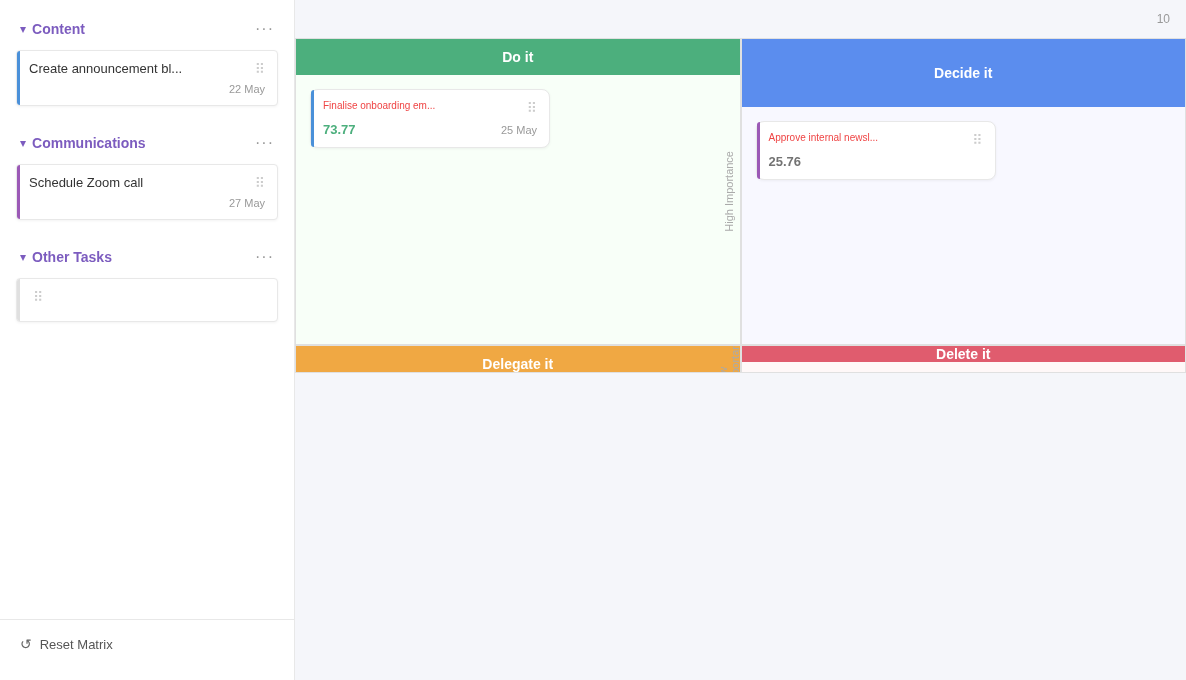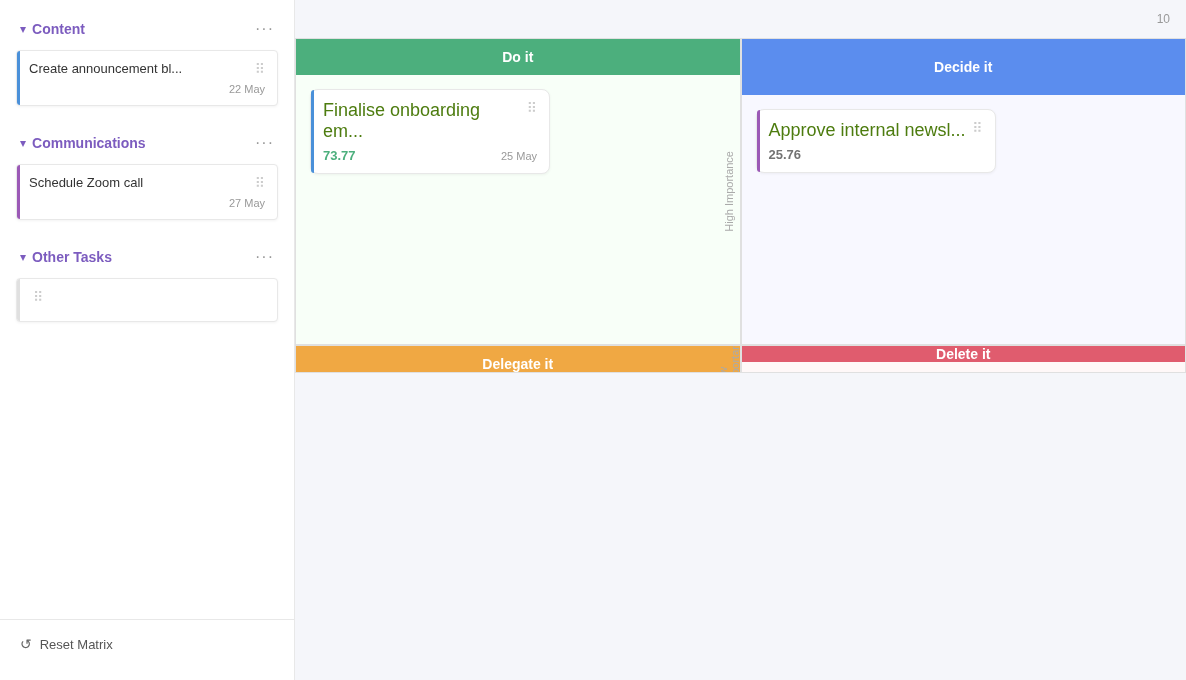--- a/index.html
+++ b/index.html
@@ -189,22 +189,22 @@
     }
 
     .matrix-task-top {
       display: flex;
       align-items: flex-start;
       justify-content: space-between;
       margin-bottom: 6px;
     }
 
     .matrix-task-title {
-      font-size: 18px;
-      color: #4d7c0f;
+      font-size: 10px;
+      color: #ef4444;
       font-weight: 400;
       flex: 1;
     }
 
     .matrix-task-bottom {
       display: flex;
       align-items: center;
       justify-content: space-between;
     }
 
@@ -308,21 +308,21 @@
           </div>
         </div>
       </div>
 
       <div style="position:absolute; right:0; top:0; bottom:0; width:22px; display:flex; align-items:center; justify-content:center;">
         <span style="writing-mode:vertical-rl; transform:rotate(180deg); font-size:11px; color:#aaa;">High Importance</span>
       </div>
     </div>
 
     <div style="background:#f8f8ff; border:1px solid #e0e0e0; position:relative; overflow:hidden;">
-      <div style="background:#5b8dee; text-align:center; padding:20px; font-size:14px; font-weight:600; color:white;">
+      <div style="background:#5b8dee; text-align:center; padding:26px; font-size:14px; font-weight:600; color:white;">
         <span>Decide it</span>
       </div>
       <div style="padding:14px;">
 
         <div class="matrix-task purple-border">
           <div class="matrix-task-top">
             <span class="matrix-task-title">Approve internal newsl...</span>
             <span class="drag-handle">⠿</span>
           </div>
           <div class="matrix-task-bottom">

